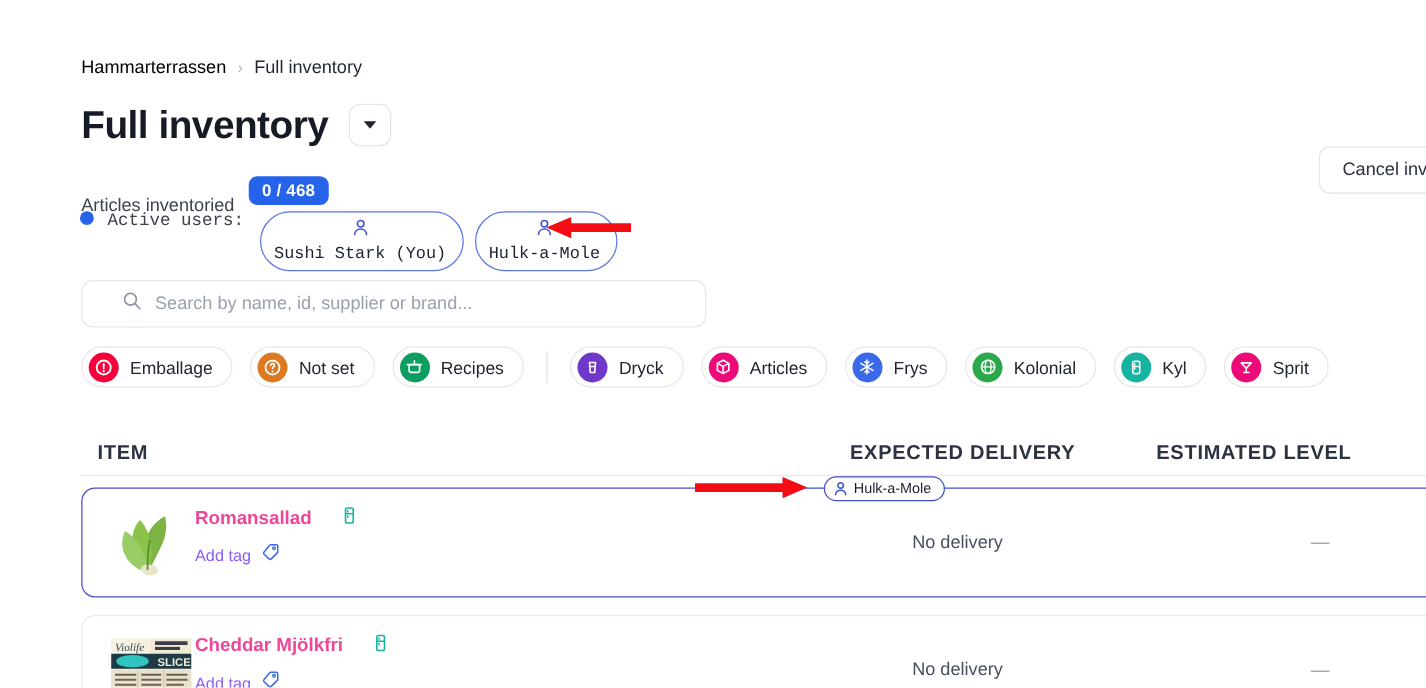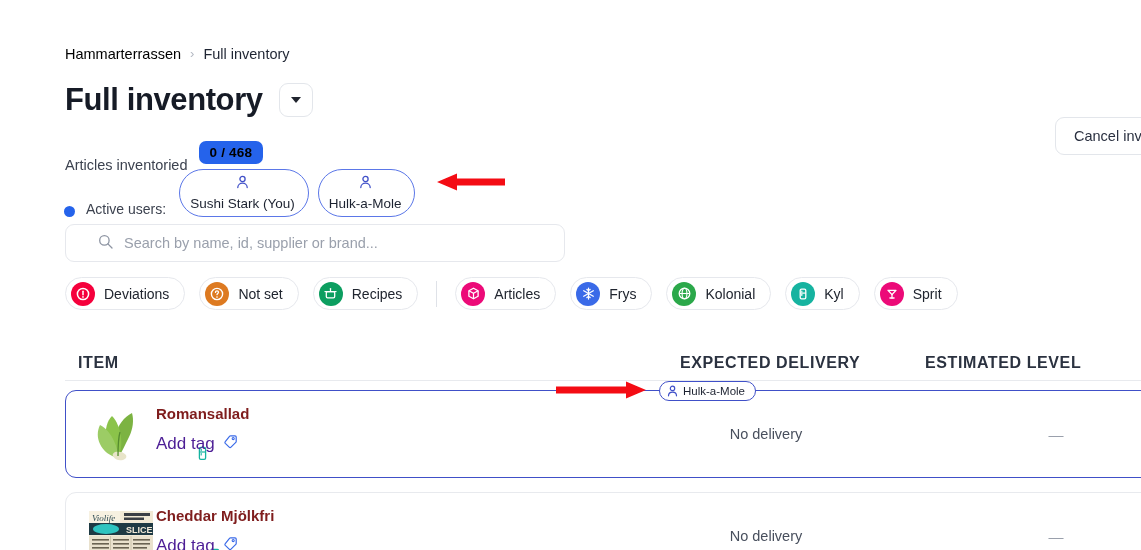--- a/index.html
+++ b/index.html
@@ -42,30 +42,30 @@
     border-top: 6px solid #20242e;
   }
 
   
   .inv-row {
     position: absolute; left: 65px; top: 132px;
     display: flex; align-items: center; gap: 11px;
   }
   .inv-label { font-size: 14.5px; color: #3c424f; margin-top: 25px; }
   .inv-badge {
-    background: #2563eb; color: #000000;
+    background: #2563eb; color: #ffffff;
     font-size: 13.5px; font-weight: bold;
     padding: 4px 11px; border-radius: 7px;
     letter-spacing: 0.2px;
   }
 
   
   .users-row {
     position: absolute; left: 64px; top: 169px;
-    display: flex; align-items: flex-end; gap: 9px;
+    display: flex; align-items: flex-start; gap: 9px; font-family: Liberation Mono, monospace;
   }
   .live-dot {
     width: 11px; height: 11px; border-radius: 50%;
     background: #2563eb; margin-right: 2px;
   }
   .users-label { font-size: 14px; color: #3c424f; margin-right: 4px; }
   .user-pill {
     display: flex; align-items: center; gap: 7px;
     border: 1px solid #5b77e8; border-radius: 999px;
     padding: 5px 13px 5px 10px; background: #fff;
@@ -165,26 +165,26 @@
     position: absolute; left: 20px; top: 50%;
     transform: translateY(-50%);
     width: 70px; height: 58px;
     display: flex; align-items: center; justify-content: center;
     overflow: hidden;
   }
   .thumb svg { display: block; }
   .item-name {
     position: absolute; left: 90px; top: 14px;
     display: flex; align-items: center; gap: 24px;
-    font-size: 15px; font-weight: bold; color: #7f1d1d; flex-direction: column;
+    font-size: 15px; font-weight: bold; color: #ec4899;
   }
   .add-tag {
     position: absolute; left: 90px; top: 43px;
     display: flex; align-items: flex-end; gap: 8px;
-    font-size: 17px; color: #4c1d95; cursor: pointer;
+    font-size: 13px; color: #8b5cf6; cursor: pointer;
   }
   .cell-delivery {
     position: absolute; left: 600px; top: 50%;
     transform: translateY(-50%);
     width: 200px; text-align: center;
     font-size: 14.5px; color: #484f5d;
   }
   .cell-level {
     position: absolute; left: 900px; top: 50%;
     transform: translateY(-50%);
@@ -273,21 +273,21 @@
   <div class="chips-row">
 
     <div class="chip">
       <span class="chip-ico" style="background:#f5003c">
         <svg width="14" height="14" viewBox="0 0 14 14">
           <circle cx="7" cy="7" r="5.6" fill="none" stroke="#fff" stroke-width="1.5"></circle>
           <line x1="7" y1="4.2" x2="7" y2="7.8" stroke="#fff" stroke-width="1.5" stroke-linecap="round"></line>
           <circle cx="7" cy="9.9" r="0.85" fill="#fff"></circle>
         </svg>
       </span>
-      <span>Deviations</span>
+      <span>Emballage</span>
     </div>
 
     <div class="chip">
       <span class="chip-ico" style="background:#dd7a21">
         <svg width="14" height="14" viewBox="0 0 14 14">
           <circle cx="7" cy="7" r="5.6" fill="none" stroke="#fff" stroke-width="1.4"></circle>
           <path d="M5.5 5.4c0-.9.7-1.5 1.5-1.5s1.5.6 1.5 1.4c0 1.1-1.5 1.2-1.5 2.4" fill="none" stroke="#fff" stroke-width="1.3" stroke-linecap="round"></path>
           <circle cx="7" cy="10.1" r="0.8" fill="#fff"></circle>
         </svg>
       </span>
@@ -300,20 +300,29 @@
           <rect x="3.3" y="5.6" width="8.4" height="6.3" rx="1.3" fill="none" stroke="#fff" stroke-width="1.3"></rect>
           <line x1="2" y1="5.6" x2="13" y2="5.6" stroke="#fff" stroke-width="1.4" stroke-linecap="round"></line>
           <line x1="7.5" y1="2.6" x2="7.5" y2="4.4" stroke="#fff" stroke-width="1.3" stroke-linecap="round"></line>
         </svg>
       </span>
       <span>Recipes</span>
     </div>
 
     <div class="chip-divider"></div>
 
+    <div class="chip">
+      <span class="chip-ico" style="background:#7038c8">
+        <svg width="14" height="14" viewBox="0 0 14 14">
+          <path d="M4.6 3h4.8l-.6 8H5.2z" fill="none" stroke="#fff" stroke-width="1.3" stroke-linejoin="round"></path>
+          <line x1="4.8" y1="6.2" x2="9.2" y2="6.2" stroke="#fff" stroke-width="1.2"></line>
+        </svg>
+      </span>
+      <span>Dryck</span>
+    </div>
 
     <div class="chip">
       <span class="chip-ico" style="background:#ec0a78">
         <svg width="15" height="15" viewBox="0 0 15 15">
           <path d="M7.5 2.2l4.6 2.5v5.6L7.5 12.8 2.9 10.3V4.7z" fill="none" stroke="#fff" stroke-width="1.3" stroke-linejoin="round"></path>
           <path d="M2.9 4.7l4.6 2.5 4.6-2.5M7.5 7.2v5.6" fill="none" stroke="#fff" stroke-width="1.2"></path>
         </svg>
       </span>
       <span>Articles</span>
     </div>

